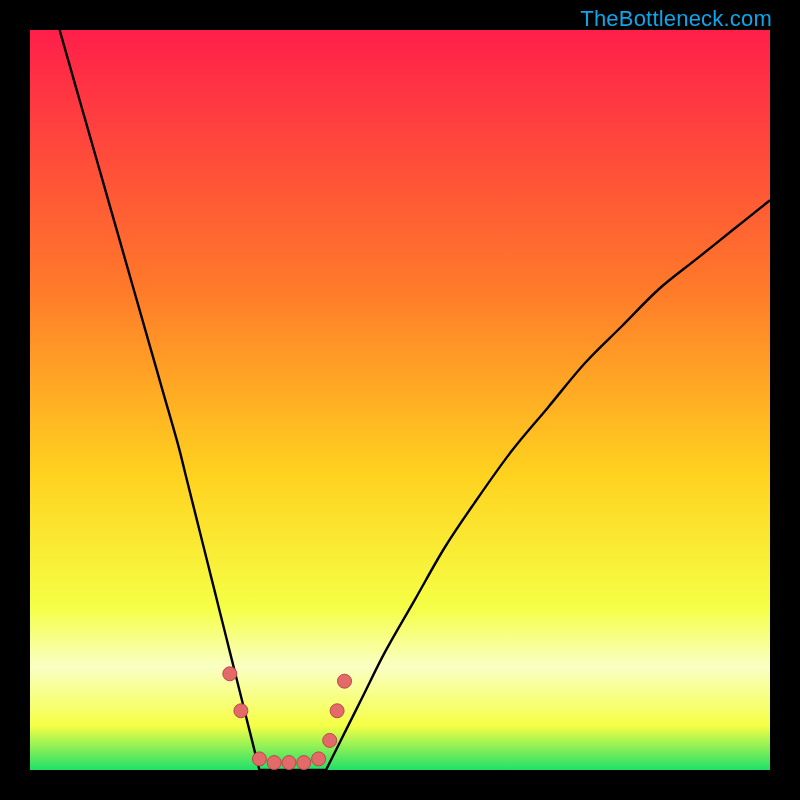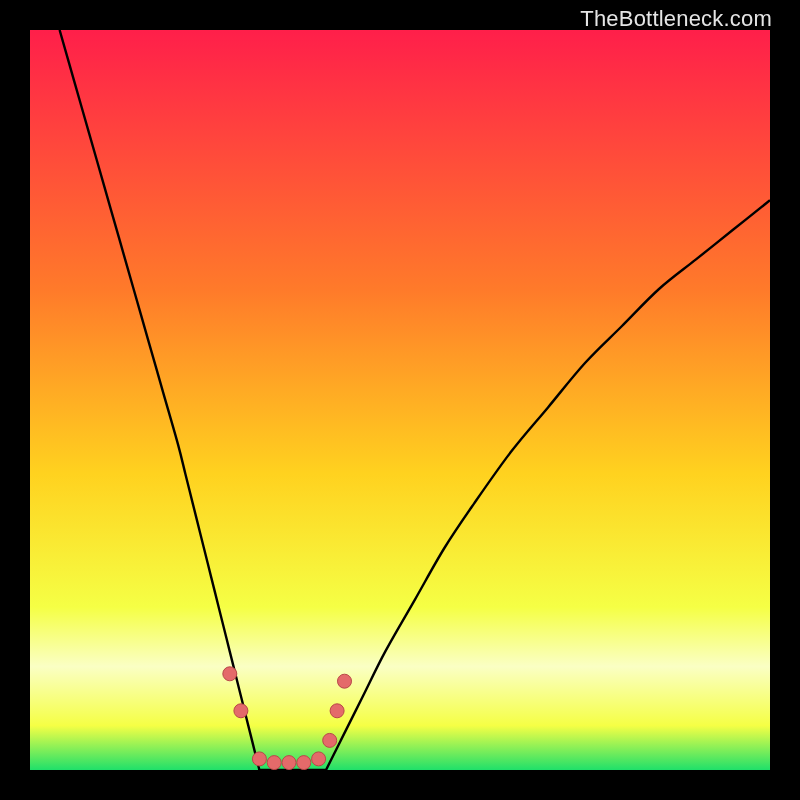--- a/index.html
+++ b/index.html
@@ -23,21 +23,21 @@
     position: absolute;
     left: 0;
     top: 0;
     width: 740px;
     height: 740px;
   }
   .watermark {
     position: absolute;
     top: 6px;
     right: 28px;
-    color: #e5e5e5;
+    color: #0ea5e9;
     font-size: 22px;
     font-weight: 500;
     letter-spacing: 0.2px;
   }
   svg {
     display: block;
   }
 </style>
 </head>
 <body>

